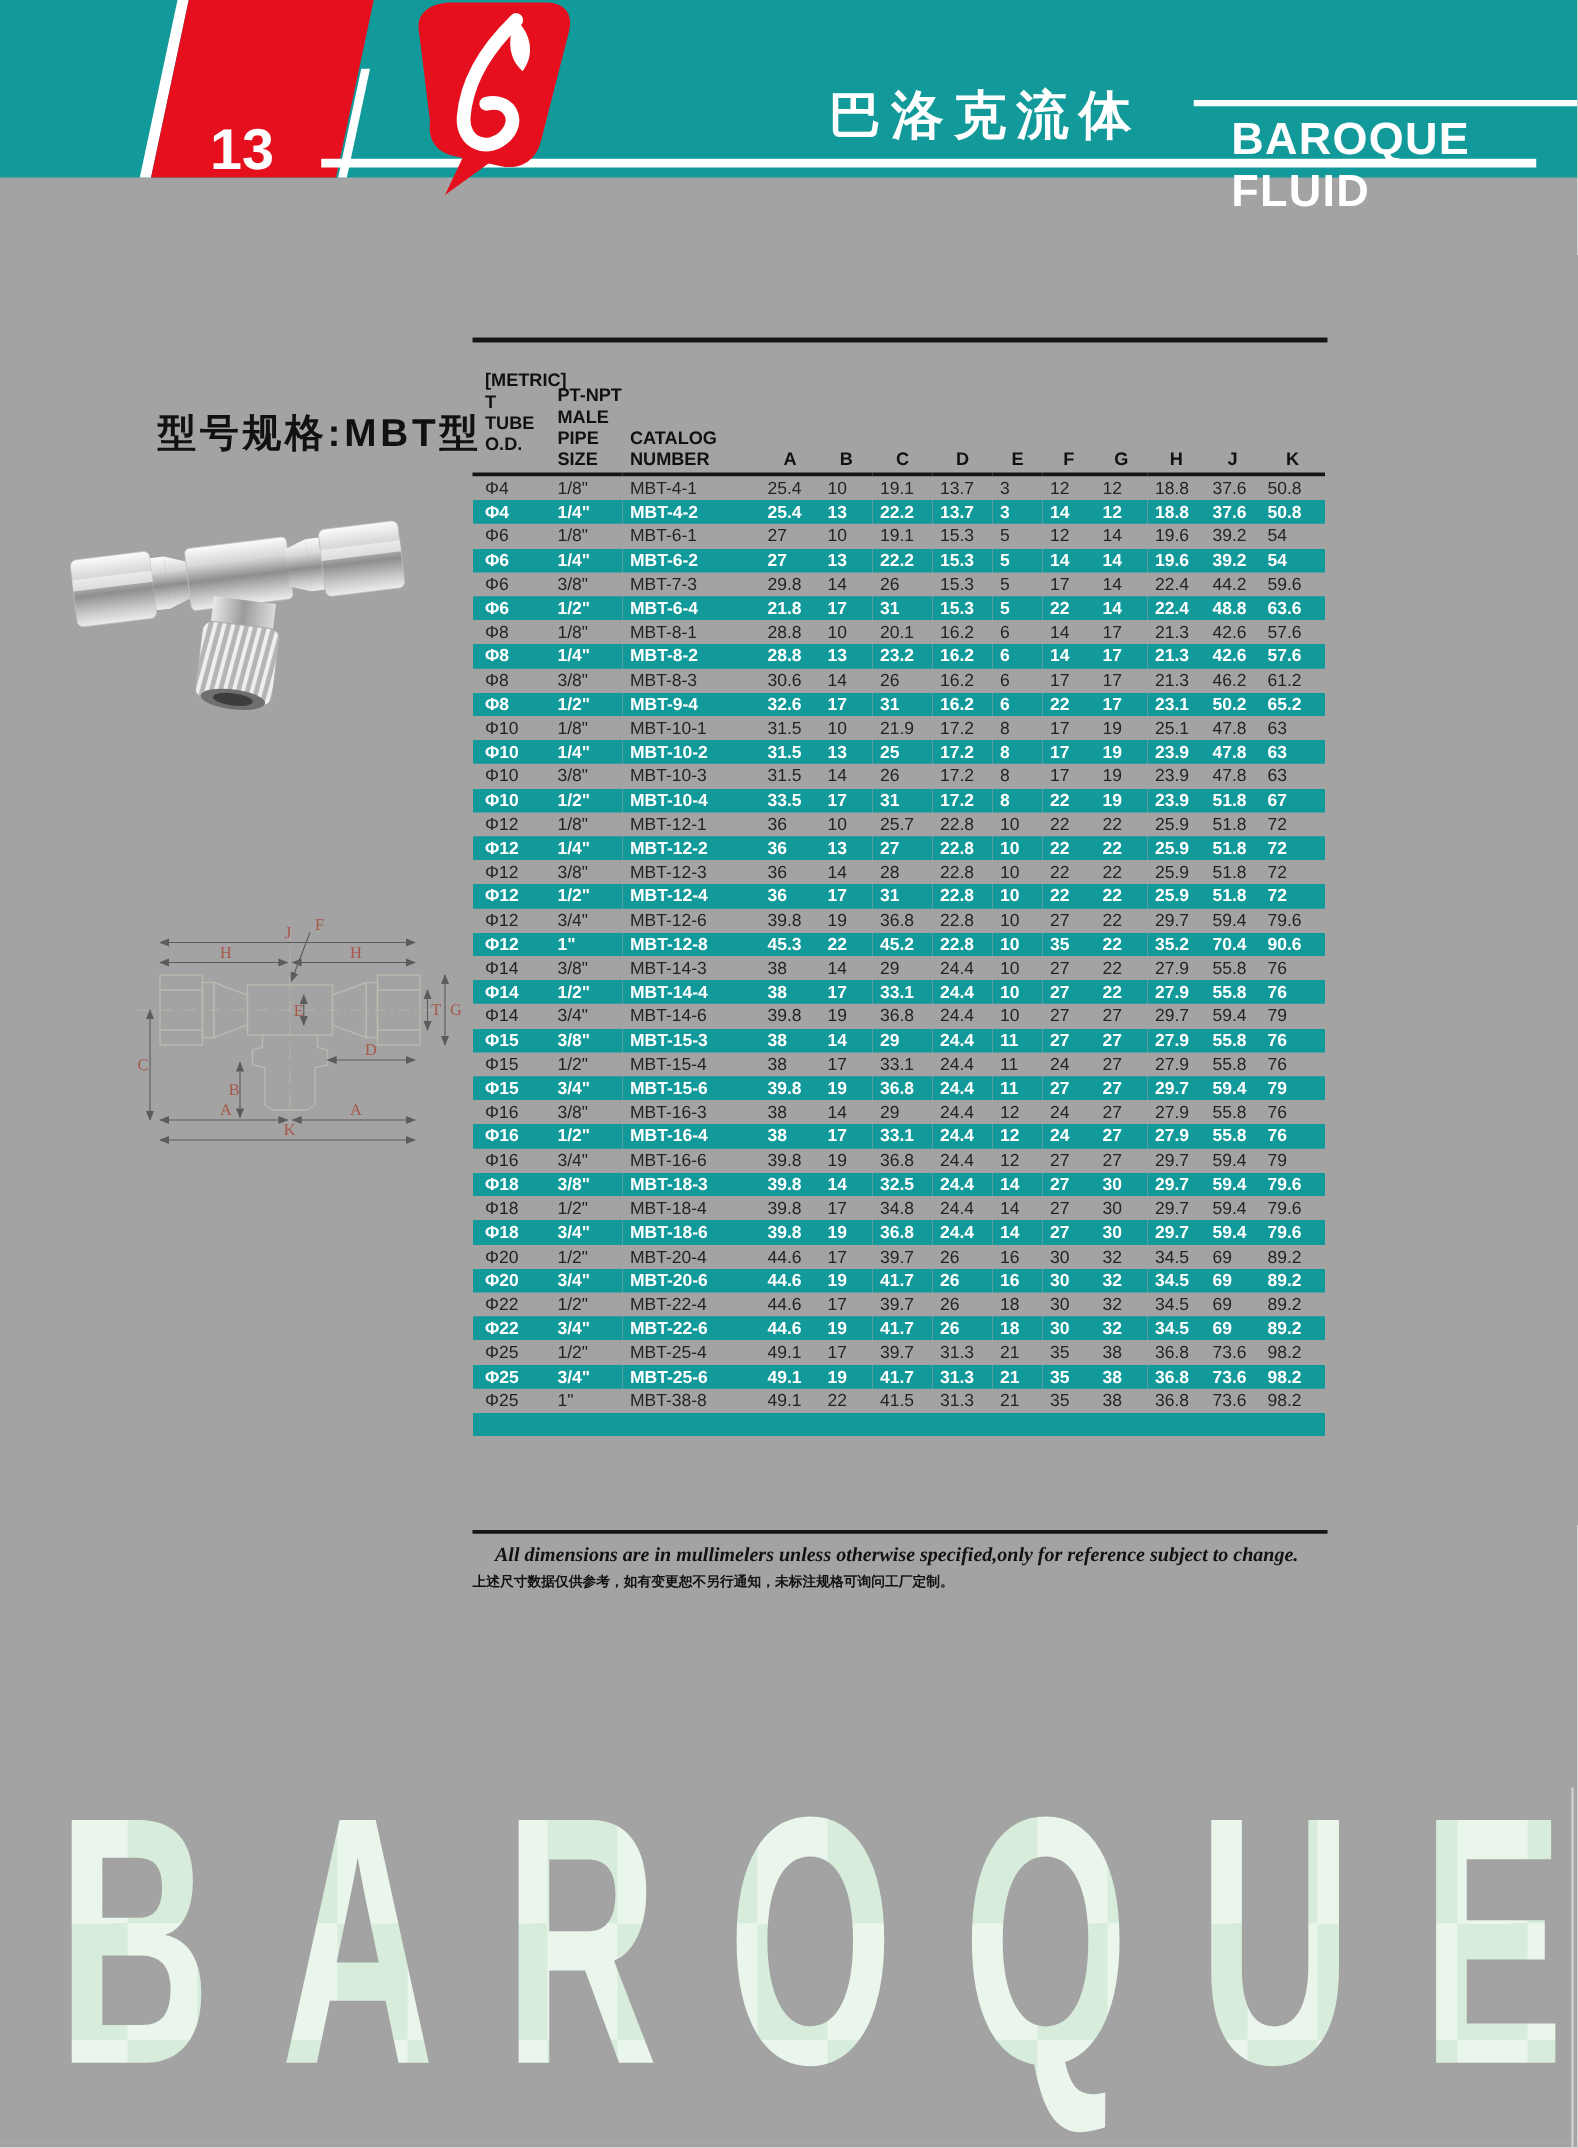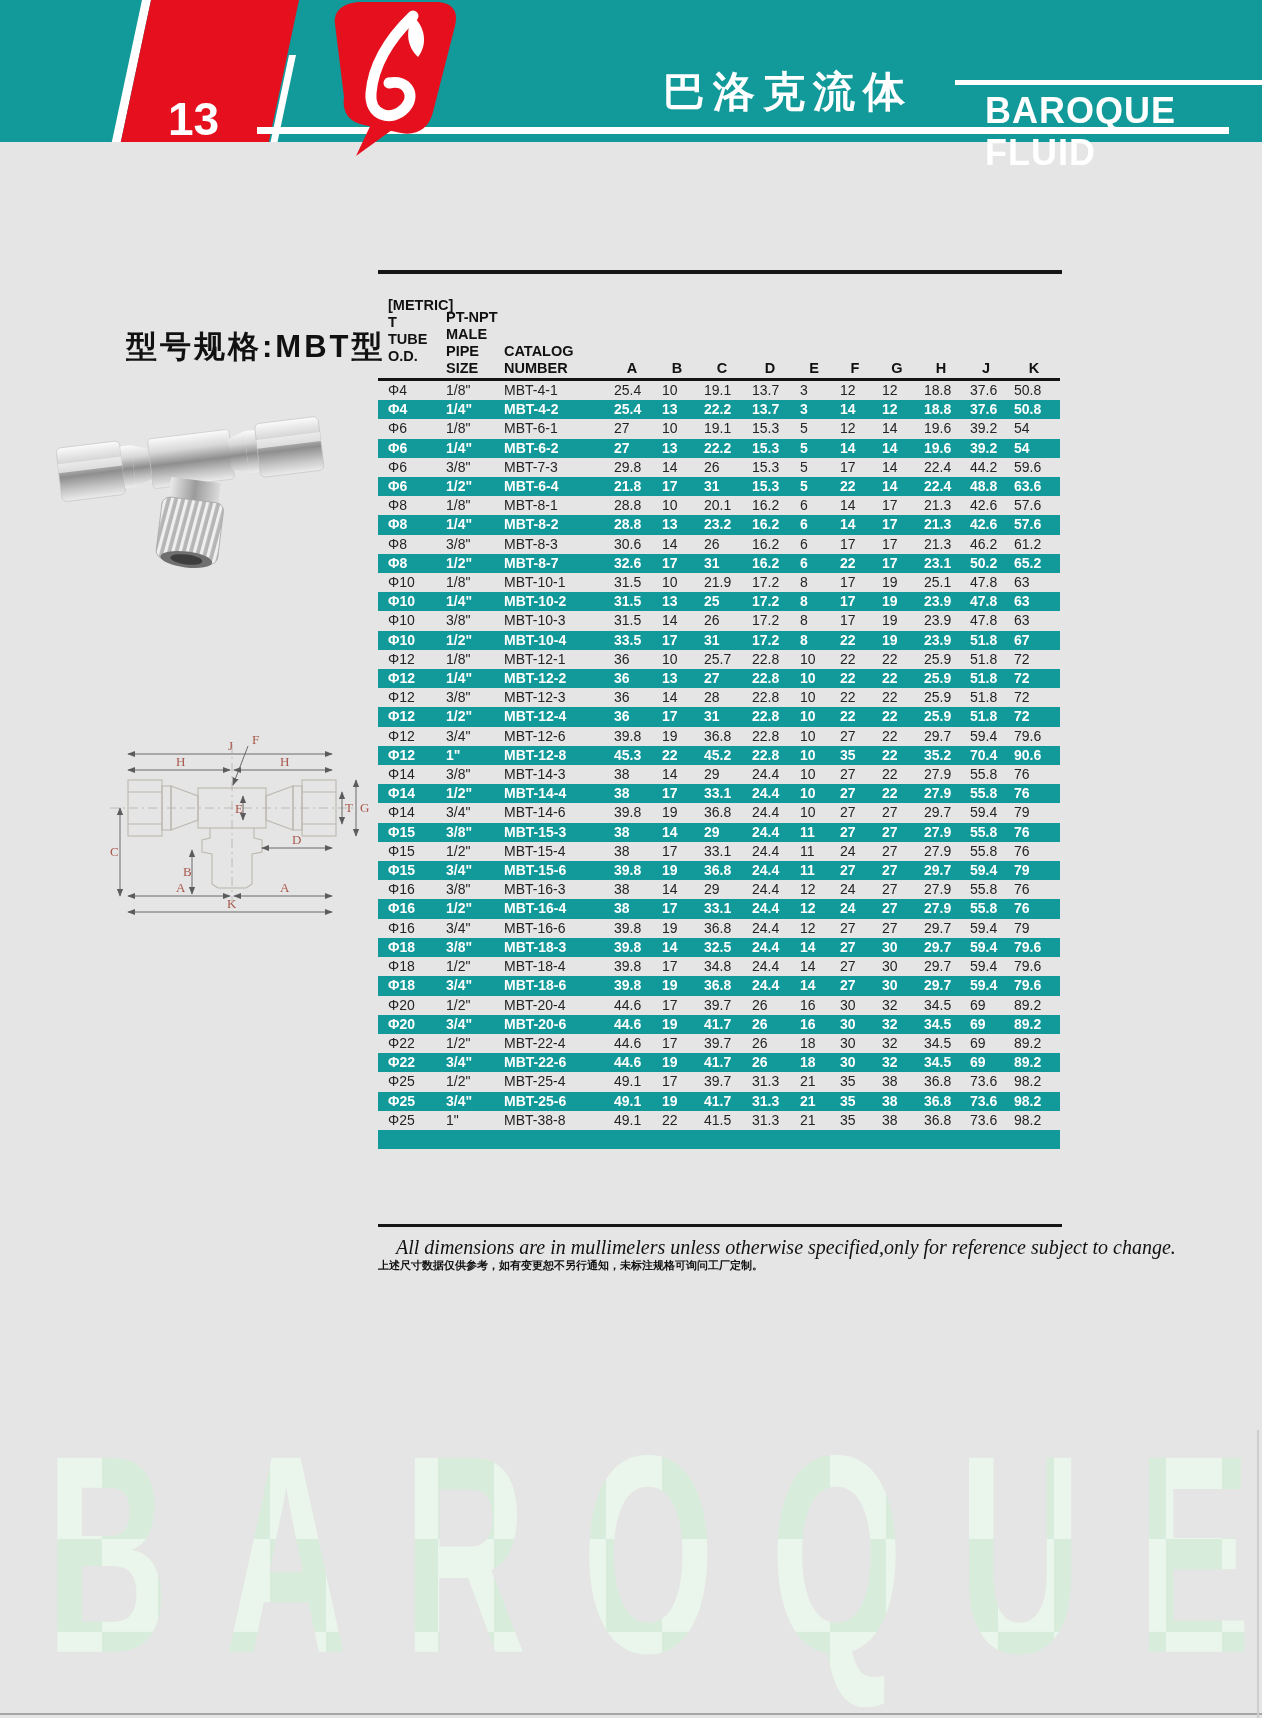--- a/index.html
+++ b/index.html
@@ -1,16 +1,16 @@
 <!DOCTYPE html>
 <html><head>
 <meta charset="utf-8">
 <style>
   html,body{margin:0;padding:0;background:#fff;}
-  #page{position:relative;width:1262px;height:1718px;background:#e5e5e5;overflow:hidden;
+  #page{position:relative;width:1262px;height:1718px;background:#a3a3a3;overflow:hidden;
         font-family:"Liberation Sans",sans-serif;color:#1c1c1c;}
 
   
   .hdr{position:absolute;left:0;top:0;width:1262px;height:142px;background:#12999A;}
   .diag{position:absolute;top:0;transform:skewX(-12deg);transform-origin:0 0;}
   .diag.white1{left:142px;width:9px;height:142px;background:#fff;}
   .diag.red{left:151px;width:148px;height:142px;background:#E60F1E;}
   .diag.white2{left:289px;width:7px;height:87px;top:55px;background:#fff;}
   .pagenum{position:absolute;left:168px;top:92px;color:#fff;font-size:46px;font-weight:700;}
   .brand-cn{position:absolute;left:663px;top:64px;color:#fff;font-size:42px;font-weight:700;letter-spacing:8px;}
@@ -35,21 +35,21 @@
   table.dims th.gh-0{padding-left:10px;padding-bottom:13px;}
   table.dims th.letter{text-align:center;padding:0 0 1px 0;}
   table.dims td{font-size:14px;line-height:19.2px;height:19.2px;padding:0 0 0 6px;
                 white-space:nowrap;overflow:hidden;color:#242424;}
   table.dims td:first-child{padding-left:10px;}
   table.dims tr.alt{background:#12999A;}
   table.dims tr.alt td{color:#fff;font-weight:700;}
 
   .nrule{position:absolute;left:378px;top:1224px;width:684px;height:3px;background:#161616;}
   .note-en{position:absolute;left:396px;top:1236px;font-family:"Liberation Serif",serif;
-           font-style:italic;font-weight:400;font-size:20px;color:#111;text-align:center;}
+           font-style:italic;font-weight:700;font-size:16px;color:#111;text-align:center;}
   .note-cn{position:absolute;left:378px;top:1258px;font-size:11px;font-weight:700;color:#111;}
 
   
   .wm{position:absolute;left:46px;top:1446px;width:1210px;height:220px;
       font-size:170px;font-weight:700;line-height:130px;letter-spacing:56px;white-space:nowrap;
       transform:scaleY(1.66);transform-origin:0 0;
       background-image:conic-gradient(#D7ECDA 25%, #EAF5EB 0 50%, #D7ECDA 0 75%, #EAF5EB 0);
       background-size:112px 112px;
       -webkit-background-clip:text;background-clip:text;color:transparent;}
 
@@ -359,21 +359,21 @@
             <td>6</td>
             <td>17</td>
             <td>17</td>
             <td>21.3</td>
             <td>46.2</td>
             <td>61.2</td>
           </tr>
           <tr class="alt">
             <td>Φ8</td>
             <td>1/2"</td>
-            <td>MBT-8-7</td>
+            <td>MBT-9-4</td>
             <td>32.6</td>
             <td>17</td>
             <td>31</td>
             <td>16.2</td>
             <td>6</td>
             <td>22</td>
             <td>17</td>
             <td>23.1</td>
             <td>50.2</td>
             <td>65.2</td>

